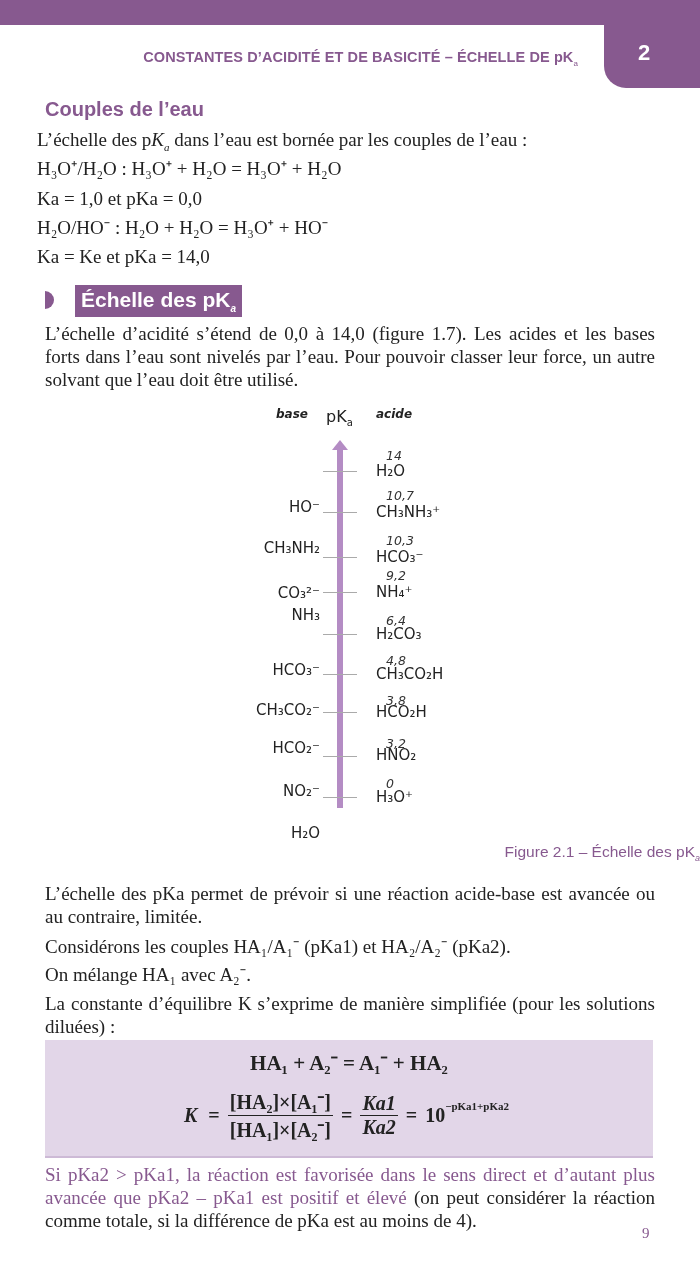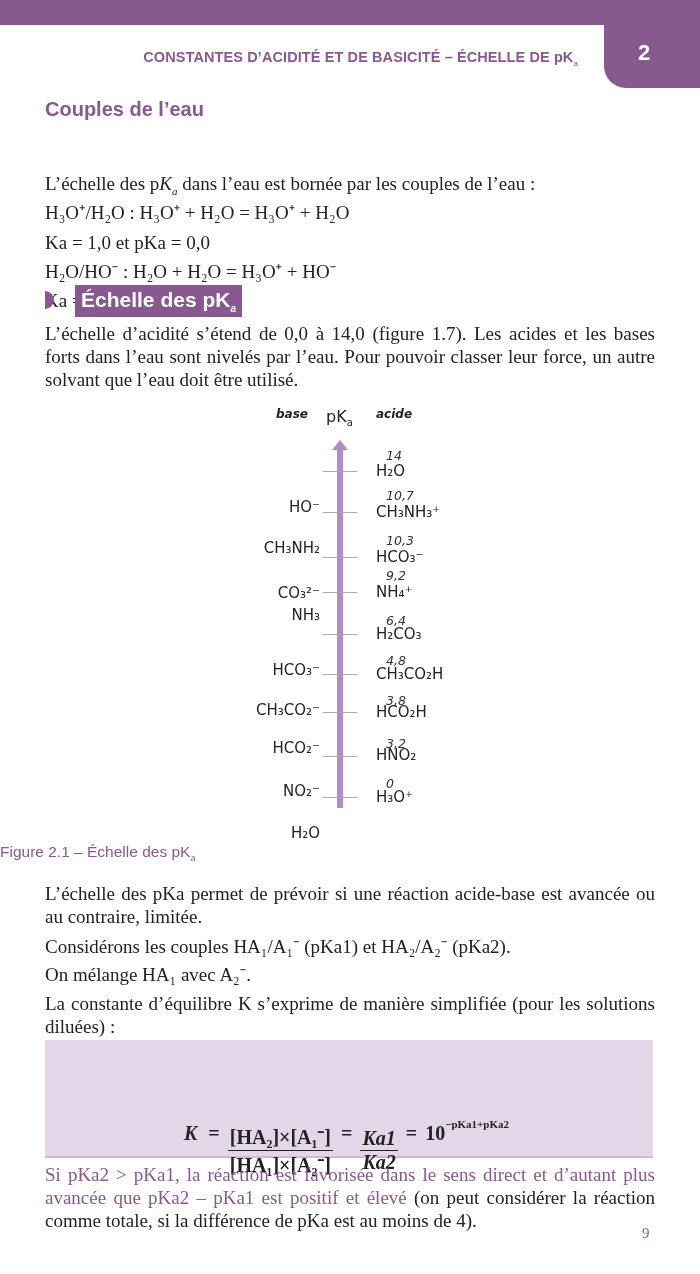--- a/index.html
+++ b/index.html
@@ -10,21 +10,21 @@
          border-bottom-left-radius:22px; }
   .tab-notch { position:absolute; left:575px; top:25px; width:30px; height:30px; background:#fff;
                border-top-right-radius:30px; }
   .chapter-num { position:absolute; left:604px; top:40px; width:80px; text-align:center; color:#fff;
                  font-family:"Liberation Sans", sans-serif; font-weight:bold; font-size:22px; }
   .running-head { position:absolute; right:122px; top:49px; color:#87598f;
                   font-family:"Liberation Sans", sans-serif; font-size:14.5px; font-weight:bold; letter-spacing:0.1px; }
   .running-head sub { font-size:8px; font-weight:normal; }
   h2.sub { margin:0; position:absolute; left:45px; top:98px; color:#87598f;
            font-family:"Liberation Sans", sans-serif; font-size:20px; font-weight:bold; }
-  .line { position:absolute; left:45px; font-size:19px; line-height:26px; white-space:nowrap;margin-top:44px; }
+  .line { position:absolute; left:37px; font-size:19px; line-height:26px; white-space:nowrap; }
   .line i { font-style:italic; }
   .line sub { font-size:11px; }
   .section-head { position:absolute; left:45px; top:285px; height:32px; }
   .bullet { position:absolute; left:0; top:6px; width:9px; height:18px; background:#87598f;
             border-top-right-radius:9px; border-bottom-right-radius:9px; }
   .sec-box { position:absolute; left:30px; top:0; height:32px; padding:0 6px; background:#87598f; color:#fff;
              font-family:"Liberation Sans", sans-serif; font-weight:bold; font-size:21px; line-height:30px; white-space:nowrap; }
   .sec-box sub { font-size:10px; font-style:italic; }
   .para { position:absolute; left:45px; width:610px; font-size:19px; line-height:23px; text-align:justify; }
   
@@ -33,29 +33,29 @@
   .fig .hdr { position:absolute; top:7px; font-weight:bold; font-style:italic; font-size:12px; }
   .fig .hdr-pk { position:absolute; top:7px; font-size:16px; }
   .fig .axis { position:absolute; left:107px; top:48px; width:6px; height:360px; background:#b48cc4; }
   .fig .arrowhead { position:absolute; left:102px; top:40px; width:0; height:0;
            border-left:8px solid transparent; border-right:8px solid transparent; border-bottom:10px solid #b48cc4; }
   .fig .tick { position:absolute; left:93px; width:34px; height:1px; background:#aaa; }
   .fig .val { position:absolute; left:116px; font-style:italic; font-size:12.5px; color:#333;margin-left:40px; }
   .fig .base { position:absolute; right:150px; text-align:center; white-space:nowrap;margin-top:36px; }
   .fig .acid { position:absolute; left:146px; white-space:nowrap; }
   .fig sub, .fig sup { font-size:10px; }
-  .caption { position:absolute; left:0; width:700px; top:843px; text-align:left; color:#87598f;
+  .caption { position:absolute; left:0; width:700px; top:843px; text-align:right; color:#87598f;
              font-family:"Liberation Sans", sans-serif; font-size:15.5px; }
   .caption sub { font-size:9px; font-style:italic; }
   .formula-box { position:absolute; left:45px; top:1040px; width:608px; height:116px; background:#e2d6e8;
                  border-bottom:2px solid #cdbad6; }
   .eq1 { position:absolute; left:0; width:608px; top:8px; text-align:center; font-size:21px; font-weight:bold; }
   .eq2 { position:absolute; left:136px; top:48px; height:60px; font-size:20px; font-weight:bold; }
   .frac { display:inline-block; vertical-align:middle; text-align:center; }
-  .frac .num { display:block; border-bottom:1.5px solid #222; padding:0 2px;margin-top:35px; }
+  .frac .num { display:block; border-bottom:1.5px solid #222; padding:0 2px; }
   .frac .den { display:block; padding:0 2px; }
   .eq2 sub, .eq2 sup { font-size:11px; }
   .eq2 .k { font-style:italic; }
   .eq2 .eqs { vertical-align:middle; display:inline-block; margin:0 3px; }
   .eq2 .ten { font-weight:bold; vertical-align:middle; display:inline-block; }
   .eq2 .ten sup { font-size:11px; position:relative; top:-4px; }
   .purple { color:#87598f; }
   .pagenum { position:absolute; left:642px; top:1225px; font-size:15px; color:#87598f; }
 </style>
 </head>
@@ -134,20 +134,21 @@
 </div>
 
 <div class="caption"><span>Figure 2.1 – Échelle des pK</span><sub>a</sub></div>
 
 <div class="para" style="top:882px">L’échelle des pKa permet de prévoir si une réaction acide-base est avancée ou au contraire, limitée.</div>
 <div class="para" style="top:935px">Considérons les couples HA₁/A₁⁻ (pKa1) et HA₂/A₂⁻ (pKa2).</div>
 <div class="para" style="top:963px">On mélange HA₁ avec A₂⁻.</div>
 <div class="para" style="top:992px">La constante d’équilibre K s’exprime de manière simplifiée (pour les solutions diluées) :</div>
 
 <div class="formula-box">
+  <div class="eq1">HA₁ + A₂⁻ = A₁⁻ + HA₂</div>
   <div class="eq2">
     <span class="k eqs">K</span>
     <span class="eqs">=</span>
     <span class="frac">
       <span class="num">[HA₂]×[A₁⁻]</span>
       <span class="den">[HA₁]×[A₂⁻]</span>
     </span>
     <span class="eqs">=</span>
     <span class="frac k">
       <span class="num">Ka1</span>

